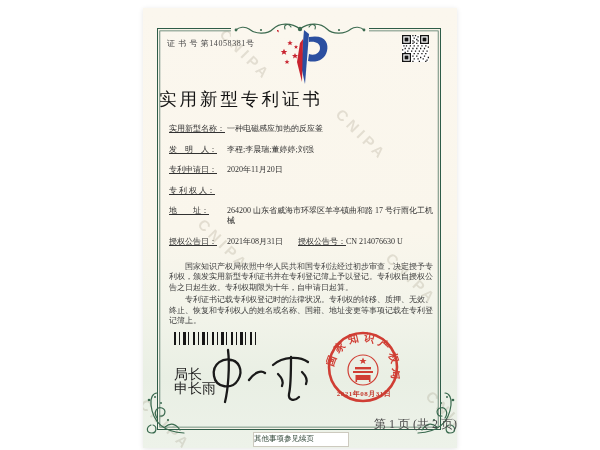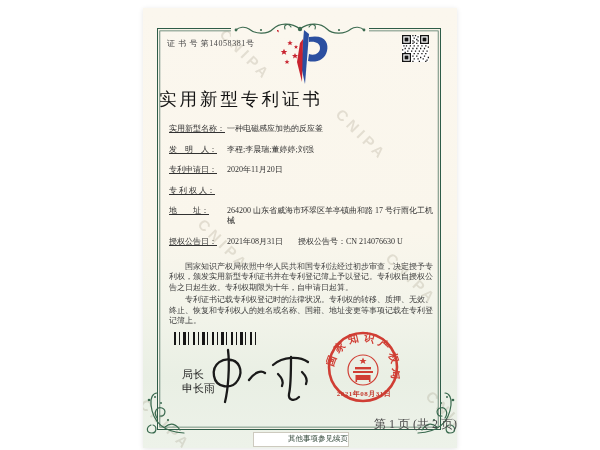--- a/index.html
+++ b/index.html
@@ -15,34 +15,34 @@
       font-size:15px;letter-spacing:4px;color:rgba(135,125,102,.20);transform:rotate(45deg);white-space:nowrap;}
   .certno{position:absolute;left:24px;top:30px;font-size:8px;letter-spacing:.6px;color:#474747;}
   .logo{position:absolute;left:134px;top:22px;}
   .qr{position:absolute;left:259px;top:27px;}
   .title{position:absolute;left:16px;right:0;top:79px;font-size:17.5px;
          font-weight:normal;letter-spacing:3px;color:#141414;}
   .fields{position:absolute;left:26px;top:116px;width:264px;font-size:8px;color:#323232;}
   .row{display:flex;line-height:10px;margin-bottom:10.5px;}
   .row .lbl{display:inline-block;width:58px;flex:0 0 58px;white-space:pre;text-decoration:underline;}
   .row .val{flex:1;}
-  .row.grant .pair2{margin-left:15px;}
+  .row.grant .pair2{margin-left:15px;text-decoration:underline;}
   .legal{position:absolute;left:26px;top:254px;width:264px;font-size:8px;line-height:10.4px;
          color:#3d3d3d;}
   .legal p{margin:0 0 2px 0;text-indent:2em;text-align:justify;}
   .barcode{position:absolute;left:31px;top:324px;width:84px;height:13px;
     background-image:repeating-linear-gradient(90deg,#161616 0 2px,transparent 2px 5px,#161616 5px 6px,transparent 6px 9px,#161616 9px 12px,transparent 12px 14px,#161616 14px 15px,transparent 15px 19px);}
-  .director{position:absolute;left:39px;top:360px;font-size:11px;line-height:13.5px;color:#1f1f1f;}
+  .director{position:absolute;left:31px;top:360px;font-size:14px;line-height:13.5px;color:#1f1f1f;}
   .sig{position:absolute;left:60px;top:338px;}
   .seal{position:absolute;left:183px;top:322px;width:74px;height:74px;opacity:.95;}
   .seal-date{position:absolute;left:184px;top:381px;width:74px;text-align:center;font-size:7px;
              font-weight:bold;color:#c43a2e;letter-spacing:.5px;}
   .pageinfo{position:absolute;left:0;right:0;top:408px;text-align:right;font-size:12px;color:#4a4a4a;}
   .footer-note{position:absolute;left:110px;top:424px;width:94px;height:13px;background:#ffffff;
-               border:1px solid #cdcabf;text-align:right;font-size:7.5px;line-height:12px;color:#2f4536;}
+               border:1px solid #cdcabf;text-align:left;font-size:7.5px;line-height:12px;color:#2f4536;}
   .flourish-top{position:absolute;left:88px;top:12px;width:138px;height:17px;background:#fbf7ee;}
   .flourish-bl{position:absolute;left:1px;top:381px;}
   .flourish-br{position:absolute;left:273px;top:381px;transform:scaleX(-1);}
   svg{display:block;}
 </style>
 </head>
 <body>
 
 <div class="canvas">
   <div class="photo">

